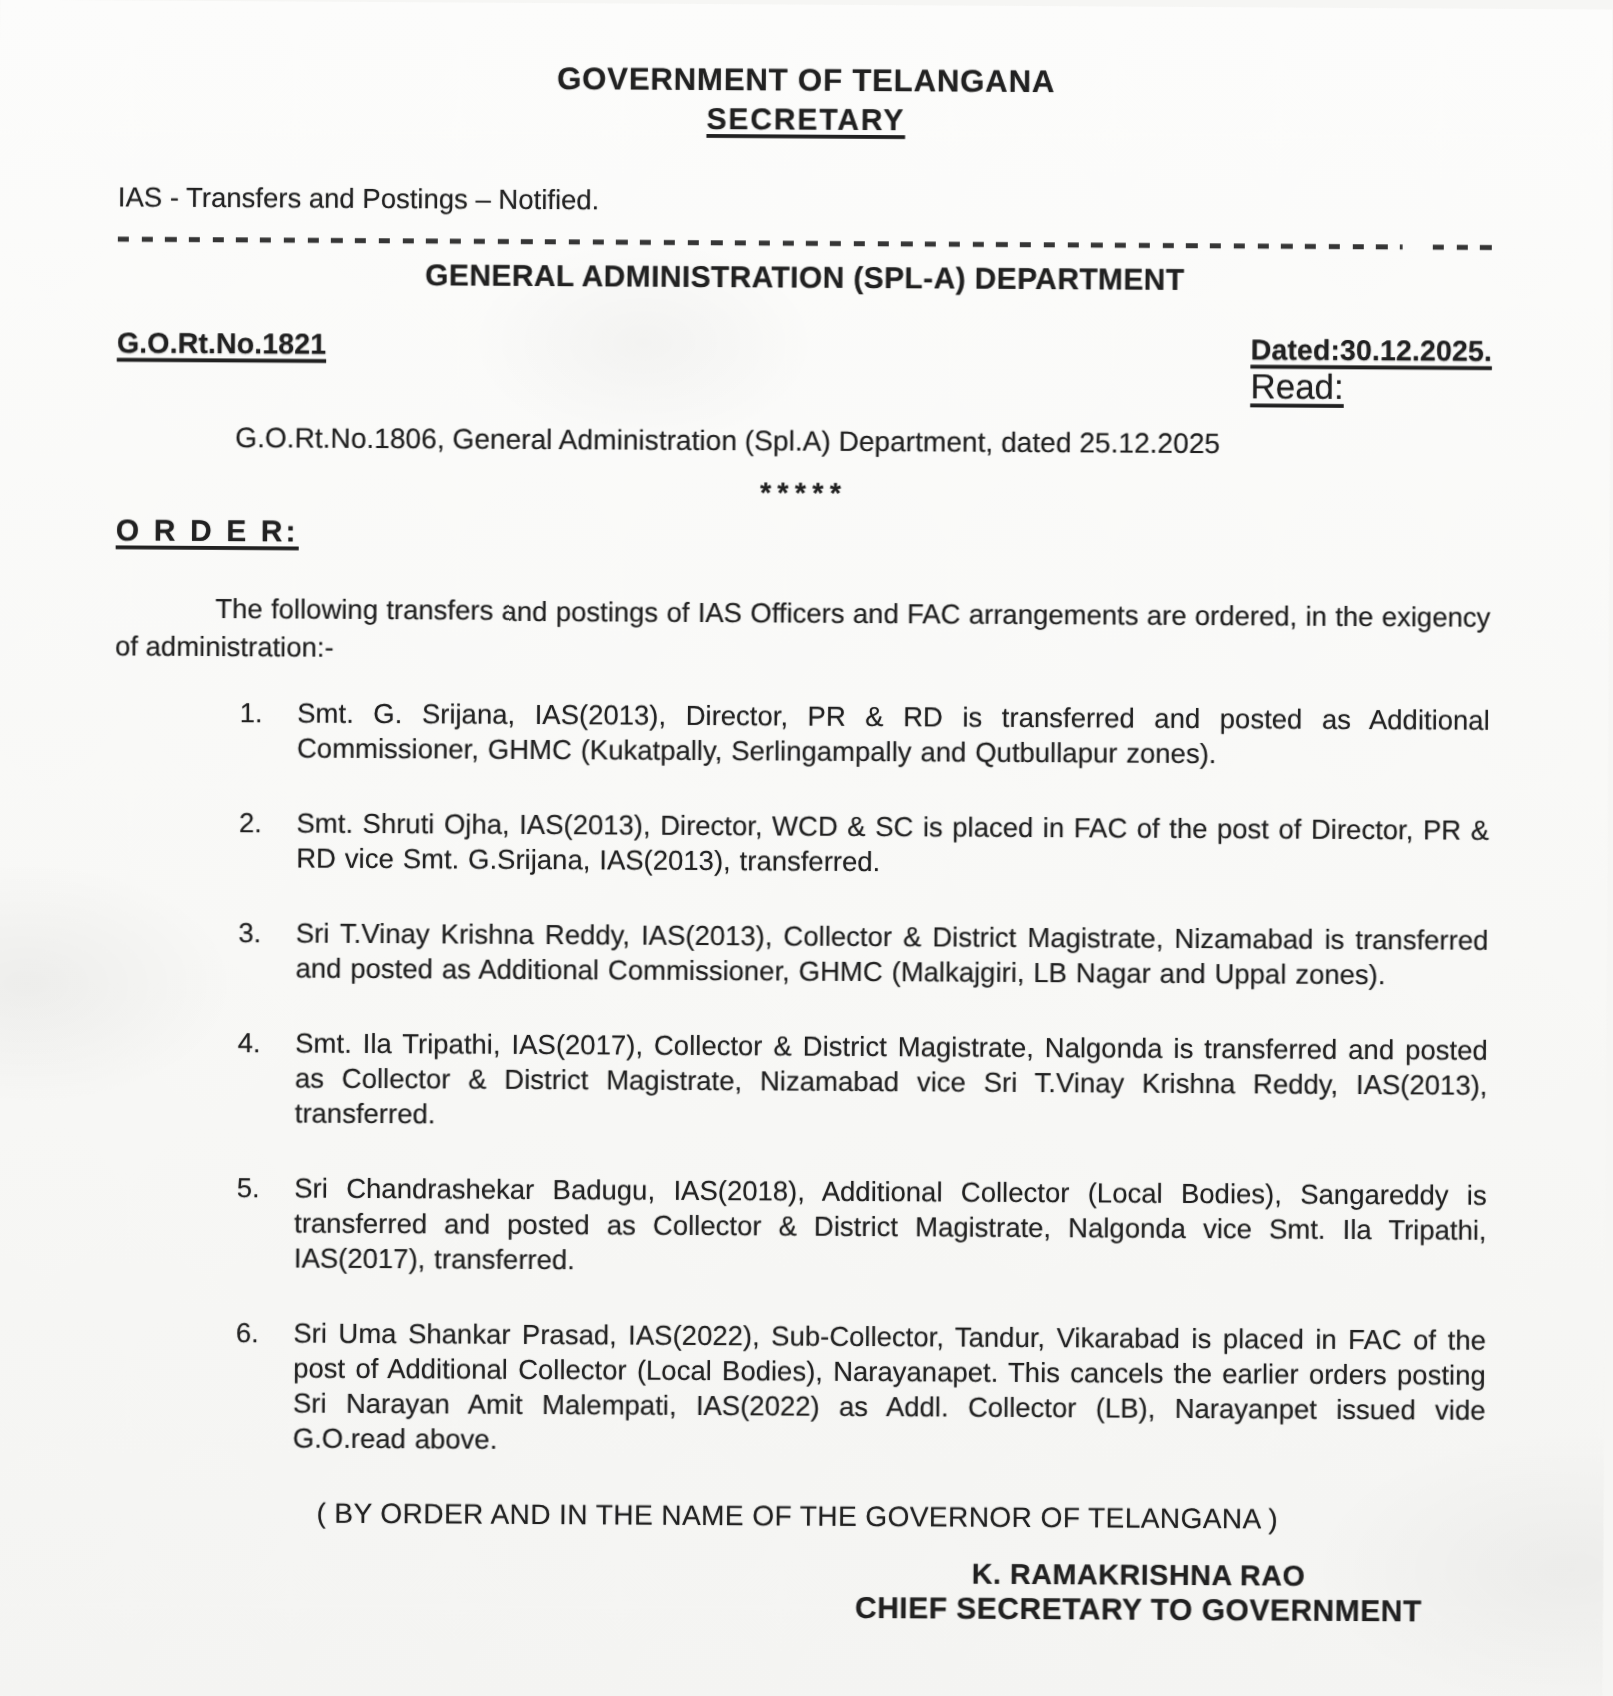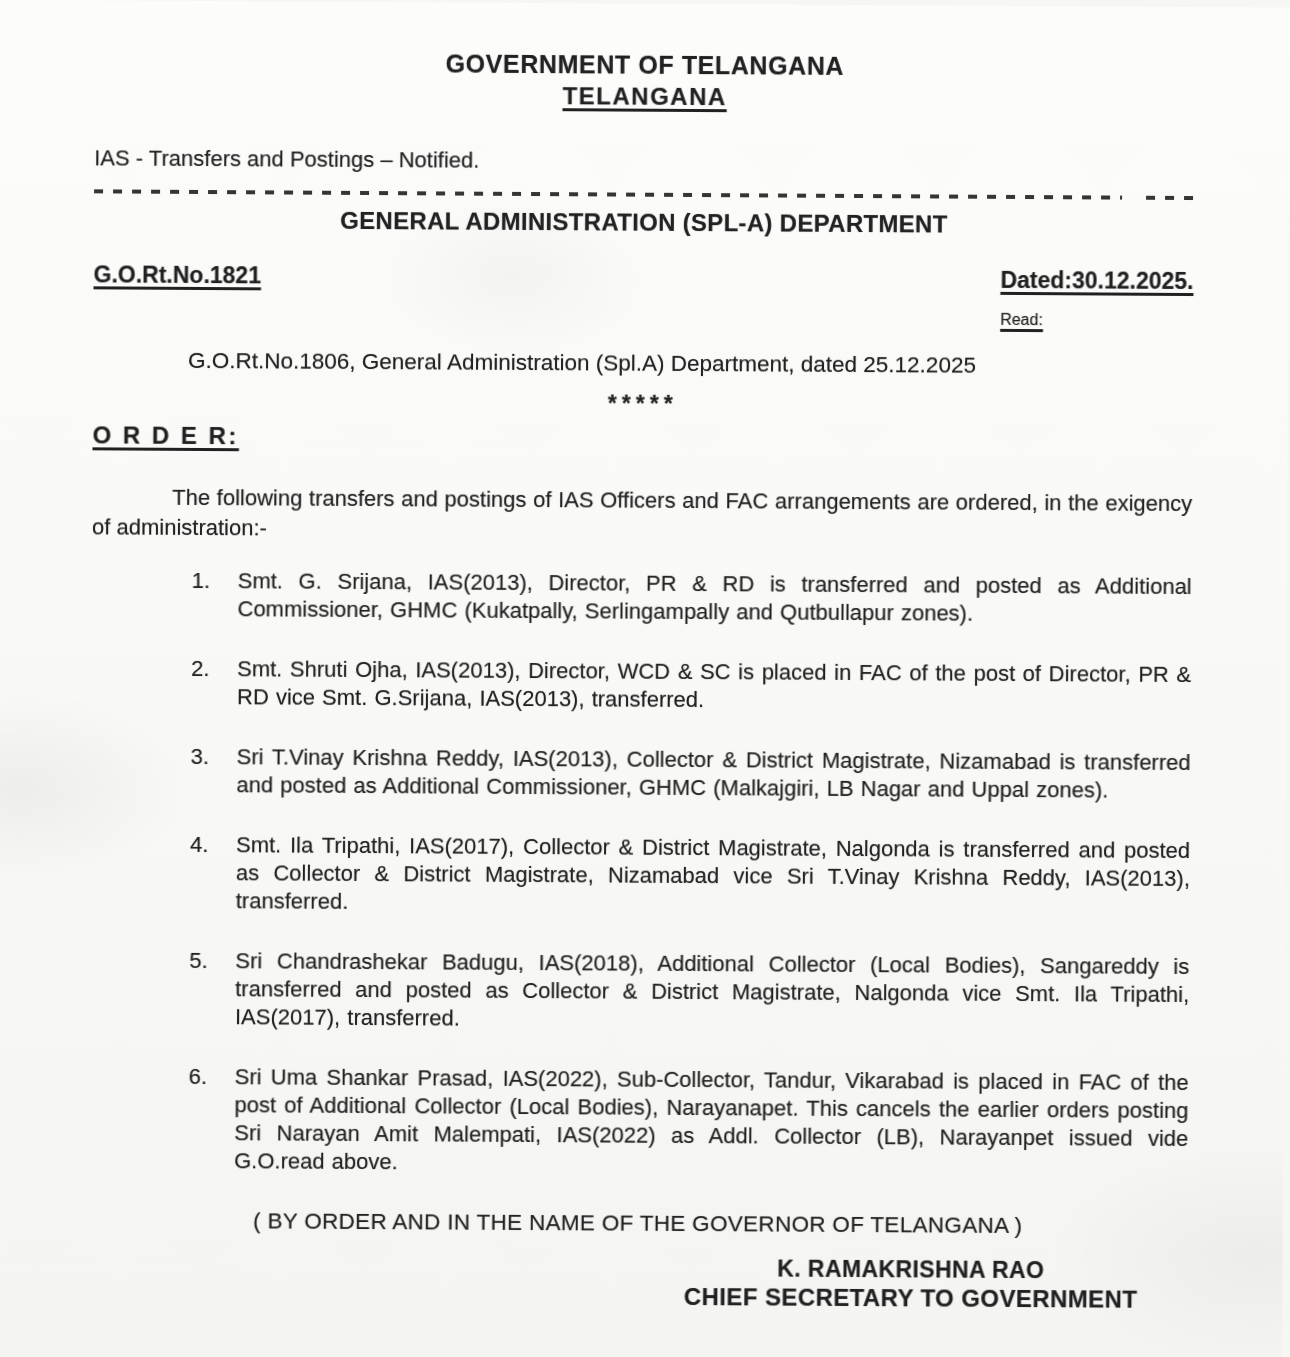--- a/index.html
+++ b/index.html
@@ -33,21 +33,21 @@
   .separator { display: flex; align-items: center; margin-top: 16px; height: 5px; }
   .separator .long  { flex: 1; height: 4px;
     background: repeating-linear-gradient(90deg, #353535 0 9px, transparent 9px 19px); }
   .separator .short { width: 48px; height: 4px; margin-left: 24px;
     background: repeating-linear-gradient(90deg, #353535 0 9px, transparent 9px 19px); }
   .department { margin-top: 11px; font-size: 24px; font-weight: 700; line-height: 30px; letter-spacing: 0.3px; }
   .go-row { margin-top: 26px; display: flex; justify-content: space-between; align-items: flex-start; }
   .go-number { font-size: 23px; font-weight: 700; line-height: 28px; }
   .date-block { display: flex; flex-direction: column; align-items: flex-start; }
   .dated { font-size: 23px; font-weight: 700; line-height: 28px; }
-  .read-label { font-size: 16px; line-height: 28px; margin-top: 12px; }
+  .read-label { font-size: 28px; line-height: 28px; margin-top: 2px; }
   .read-ref { margin-top: 18px; margin-left: 95px; font-size: 22.5px; line-height: 28px; }
   .stars { margin-top: 14px; text-align: center; font-size: 23px; font-weight: 700; letter-spacing: 5px; line-height: 24px; }
   .order-head { margin-top: 8px; font-size: 24px; font-weight: 700; letter-spacing: 2.5px; line-height: 30px; }
   .intro {
     margin-top: 32px; font-size: 22px; line-height: 30px;
     text-align: justify; text-indent: 80px;
   }
   .orders { margin-top: 24px; padding-left: 100px; }
   .order-item { display: flex; margin-bottom: 32px; }
   .order-item .num { width: 46px; flex: 0 0 46px; font-size: 22px; line-height: 28px; }
@@ -59,21 +59,21 @@
   .signature { margin-top: 16px; margin-left: auto; margin-right: 50px; width: fit-content; text-align: center; }
   .sig-name { font-size: 23px; font-weight: 700; line-height: 28px; letter-spacing: 0.4px; }
   .sig-title { font-size: 24px; font-weight: 700; line-height: 29px; letter-spacing: 0.4px; }
 </style>
 </head>
 <body>
 
 <div class="page">
 
   <div class="title center">GOVERNMENT OF TELANGANA</div>
-  <div class="subtitle center"><span class="u">TELANGANA</span></div>
+  <div class="subtitle center"><span class="u">SECRETARY</span></div>
 
   <div class="subject">IAS -  Transfers and Postings – Notified.</div>
 
   <div class="separator">
     <div class="long"></div>
     <div class="short"></div>
   </div>
 
   <div class="department center">GENERAL ADMINISTRATION (SPL-A) DEPARTMENT</div>
 

